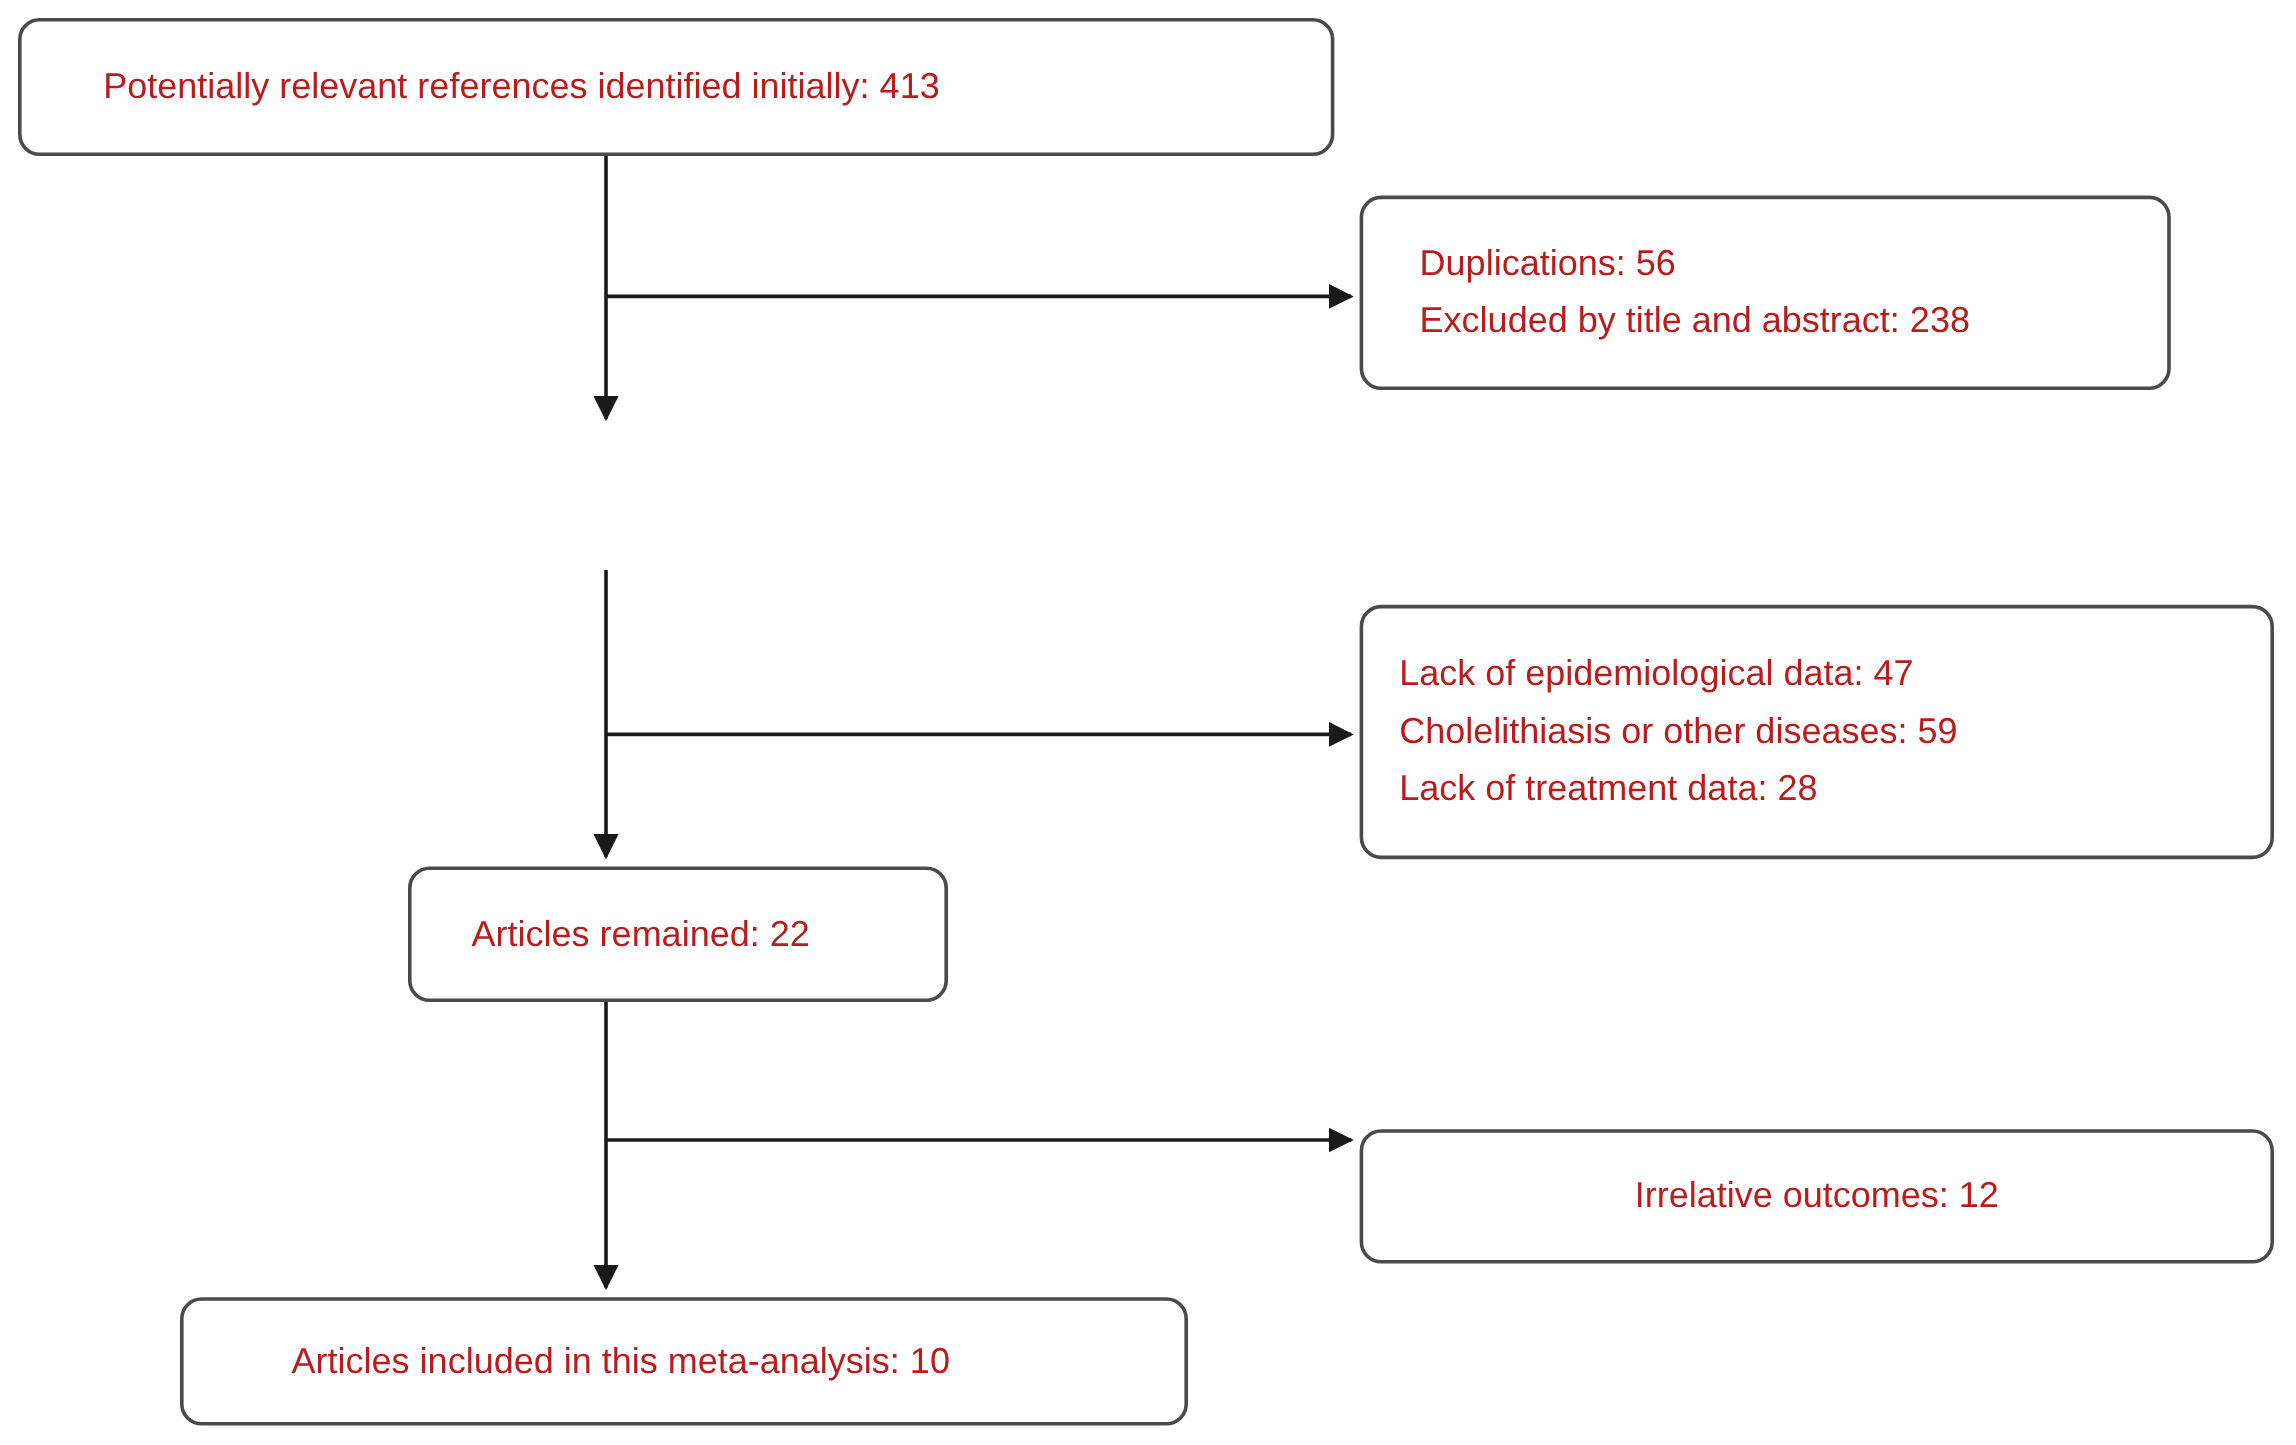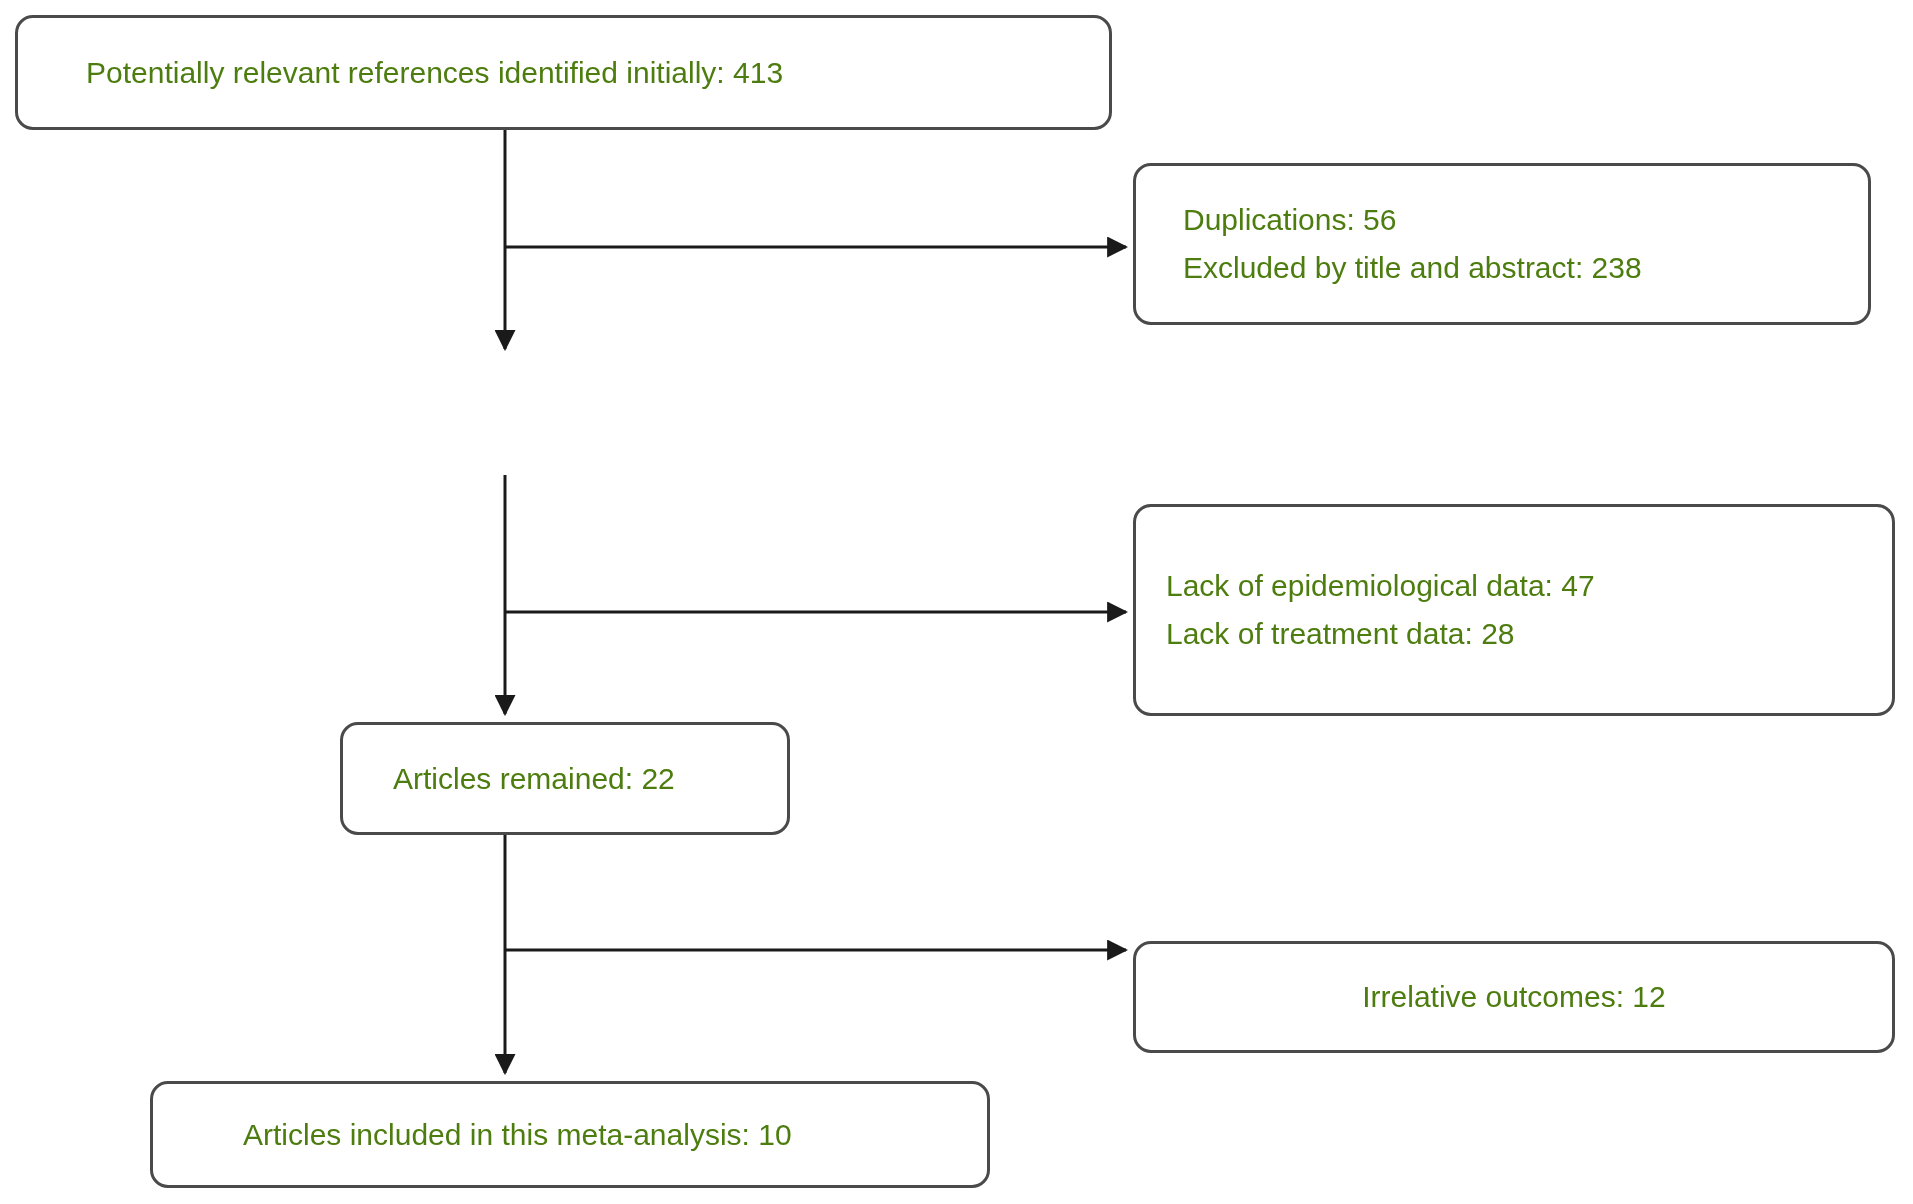--- a/index.html
+++ b/index.html
@@ -29,21 +29,21 @@
     box-sizing: border-box;
     background: #ffffff;
     border: 3px solid #4a4a4a;
     border-radius: 18px;
     display: flex;
     flex-direction: column;
     justify-content: center;
     z-index: 2;
   }
   .node .ln {
-    color: #4d7c0f;
+    color: #b91c1c;
     font-size: 30px;
     line-height: 48px;
     white-space: nowrap;
   }
   .main-node .ln {
     text-align: left;
   }
   .excl-node {
     align-items: flex-start;
   }
@@ -52,21 +52,21 @@
   }
   .excl-centered {
     align-items: center;
   }
   
   #node-identified { left: 15px;  top: 15px;   width: 1097px; height: 115px; padding-left: 68px; }
   #node-retrieved  { left: 213px; top: 357px;  width: 705px;  height: 118px; padding-left: 70px; }
   #node-remained   { left: 340px; top: 722px;  width: 450px;  height: 113px; padding-left: 50px; }
   #node-included   { left: 150px; top: 1081px; width: 840px;  height: 107px; padding-left: 90px; }
   
-  #node-excl-1 { left: 1133px; top: 163px;  width: 738px; height: 162px; padding-left: 47px; }
+  #node-excl-1 { left: 1133px; top: 163px;  width: 676px; height: 162px; padding-left: 47px; }
   #node-excl-2 { left: 1133px; top: 504px;  width: 762px; height: 212px; padding-left: 30px; }
   #node-excl-3 { left: 1133px; top: 901px;  width: 762px; height: 112px; padding-left: 0px; margin-top: 40px;  }
 </style>
 </head>
 <body>
 
 <div id="stage">
 
   <svg id="wires" viewBox="0 0 1913 1204" width="1913" height="1204" xmlns="http://www.w3.org/2000/svg">
     <defs>
@@ -101,20 +101,21 @@
     <div class="ln">Articles included in this meta-analysis: 10</div>
   </div>
 
   <div class="node excl-node" id="node-excl-1">
     <div class="ln">Duplications: 56</div>
     <div class="ln">Excluded by title and abstract: 238</div>
   </div>
 
   <div class="node excl-node" id="node-excl-2">
     <div class="ln">Lack of epidemiological data: 47</div>
+    <div class="ln">Cholelithiasis or other diseases: 59</div>
     <div class="ln">Lack of treatment data: 28</div>
   </div>
 
   <div class="node excl-node excl-centered" id="node-excl-3">
     <div class="ln">Irrelative outcomes: 12</div>
   </div>
 
 </div>
 
 </body></html>

